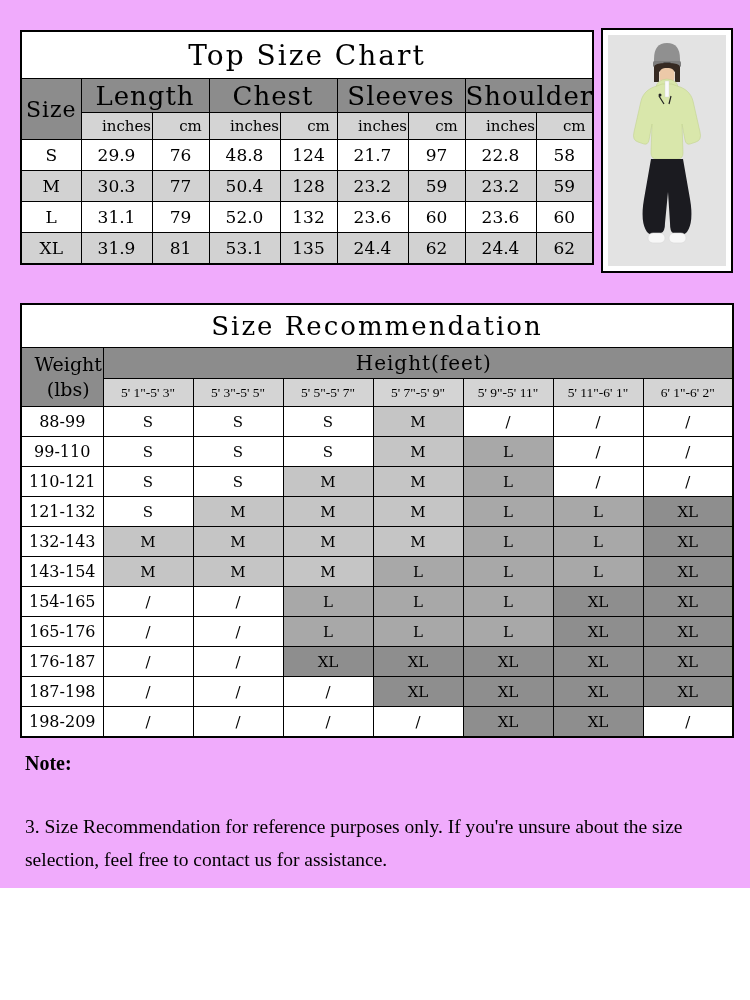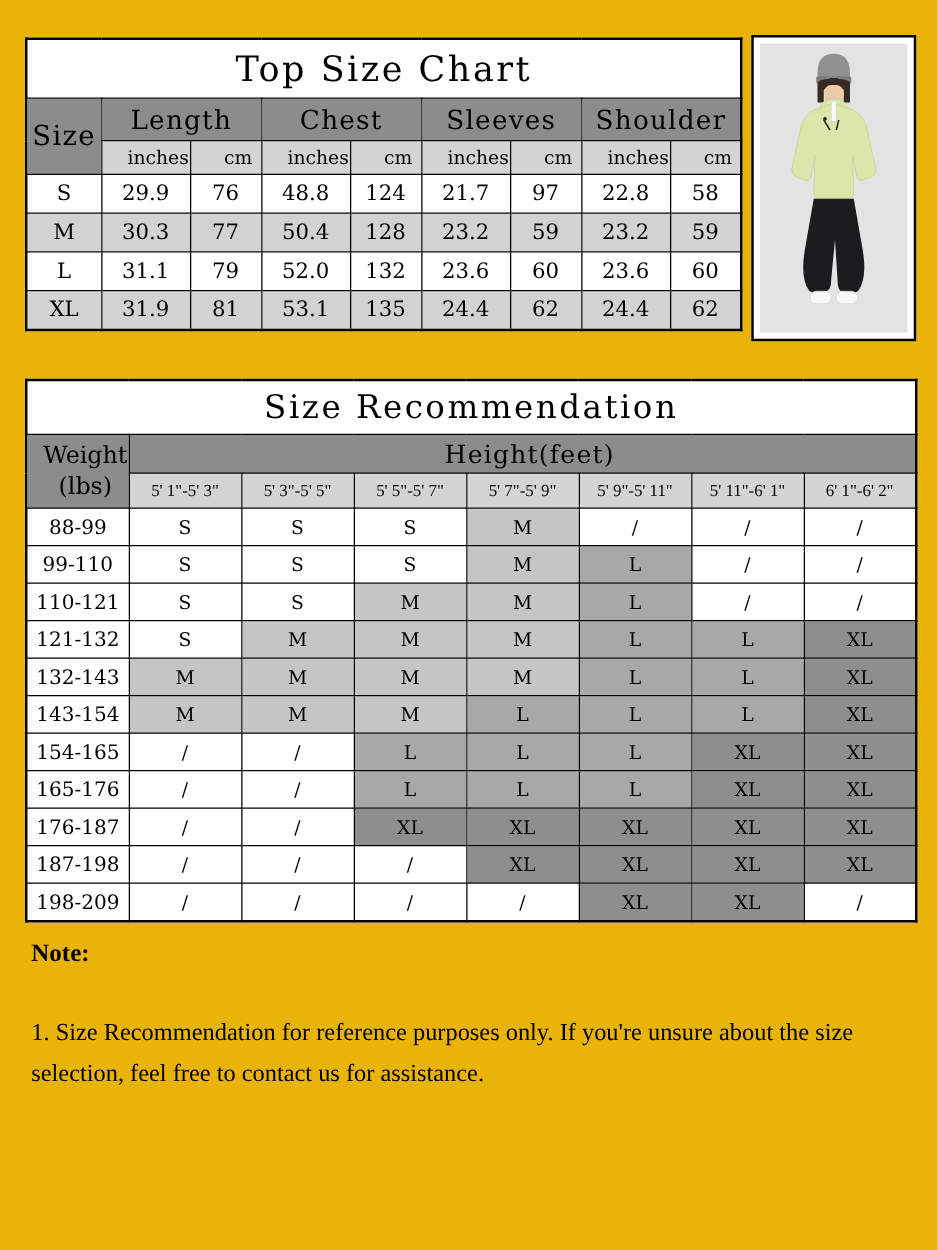--- a/index.html
+++ b/index.html
@@ -8,30 +8,30 @@
     --row-alt:#d2d2d2;
     --cell-m:#c5c5c5;
     --cell-l:#a8a8a8;
     --cell-xl:#8e8e8e;
     --photo-bg:#e3e3e3;
     --hoodie:#d9e7ab;
     --beanie:#909090;
   }
   html,body{margin:0;padding:0;}
   .page{
-    position:relative;width:750px;height:1000px;background:#eab308;
+    position:relative;width:750px;height:888px;background:#f0abfc;
     font-family:"DejaVu Serif",serif;color:#000;overflow:hidden;
   }
   table{border-collapse:collapse;table-layout:fixed;background:#fff;}
   td{border:1px solid #000;text-align:center;vertical-align:middle;padding:0;white-space:nowrap;overflow:hidden;}
   .t1,.t2{position:absolute;border:2px solid #000;}
 
   .t1{left:20px;top:30px;width:572px;}
   .t1 .title1{height:46px;font-size:28px;letter-spacing:2px;background:#fff;}
-  .t1 .hdr{height:33px;font-size:21px;background:var(--header-dark);letter-spacing:1px;}
+  .t1 .hdr{height:33px;font-size:26px;background:var(--header-dark);letter-spacing:1px;}
   .t1 .szhdr{font-size:22px;}
   .t1 .unit{height:26px;font-size:15px;background:var(--subhdr);padding-left:20px;}
   .t1 .drow td{height:30px;font-size:17px;}
   .t1 tr.alt td{background:var(--row-alt);}
 
   .t2{left:20px;top:303px;width:714px;}
   .t2 .title2{height:42px;font-size:26px;letter-spacing:2px;background:#fff;margin-left:13px;}
   .t2 .hdr{background:var(--header-dark);padding-left:12px;}
   .t2 .whdr{font-size:19px;line-height:1.32;}
   .t2 .hhdr{height:30px;font-size:20px;letter-spacing:1px;}
@@ -321,16 +321,16 @@
           <td class="val-plain">/</td>
           <td class="val-xl">XL</td>
           <td class="val-xl">XL</td>
           <td class="val-plain">/</td>
         </tr>
       </tbody>
   </table>
 
   <div class="notes">
     <div class="note-heading">Note:</div>
-    <p class="note-p first">1. Size Recommendation for reference purposes only. If you're unsure about the size selection, feel free to contact us for assistance.</p>
+    <p class="note-p first">3. Size Recommendation for reference purposes only. If you're unsure about the size selection, feel free to contact us for assistance.</p>
   </div>
 
 </div>
 
 </body></html>

